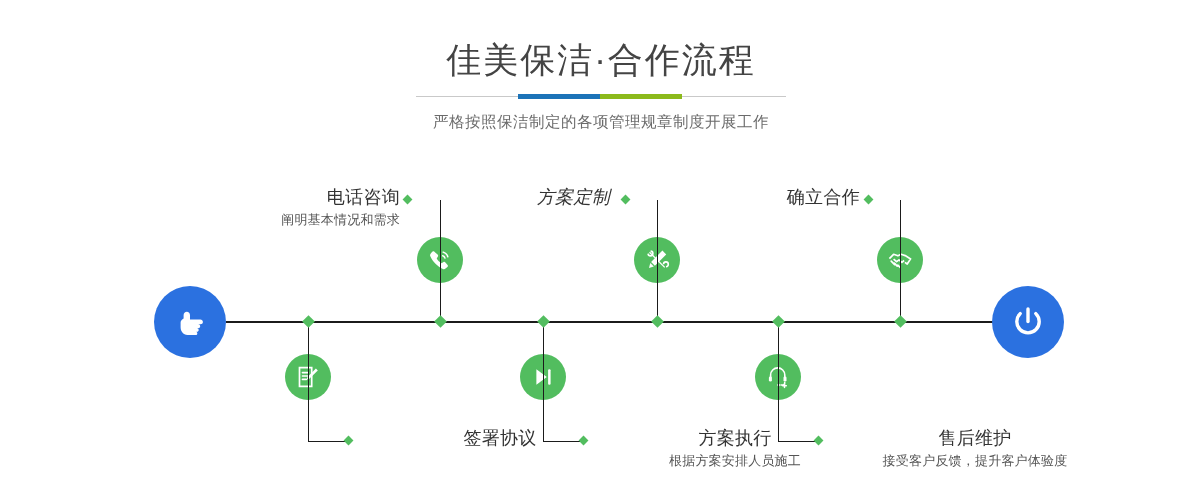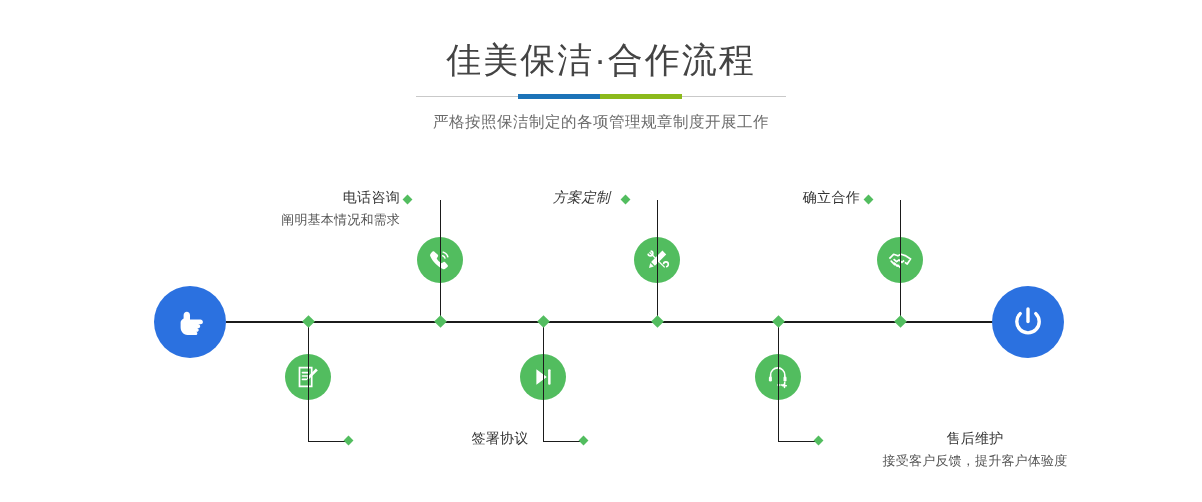--- a/index.html
+++ b/index.html
@@ -133,21 +133,21 @@
   .diamond.small {
     width: 7px;
     height: 7px;
   }
 
   .label {
     position: absolute;
     white-space: nowrap;
   }
   .label .t {
-    font-size: 14px;
+    font-size: 18px;
     line-height: 23px;
     color: #333333;
     letter-spacing: 0.3px;
   }
   .label .d {
     font-size: 13px;
     line-height: 21px;
     color: #555555;
     letter-spacing: 0.2px;
   }
@@ -247,20 +247,24 @@
       <svg width="26" height="26" viewBox="0 0 26 26">
         <path fill="#ffffff" d="M6.4 5.2l10.4 7.8-10.4 7.8z"></path>
         <rect fill="#ffffff" x="18.1" y="5.2" width="2.5" height="15.6" rx="1.1"></rect>
       </svg>
     </span>
   </div>
   <div class="stem" style="left:543px; top:321px; height:120px;"></div>
   <div class="diamond" style="left:539px; top:317px;"></div>
   <div class="elbow-h" style="left:543px; top:441px; width:40px;"></div>
   <div class="diamond small" style="left:580px; top:437px;"></div>
+  <div class="label bottom" style="left:590px; top:427px; width:290px;">
+    <div class="t">方案执行</div>
+    <div class="d">根据方案安排人员施工</div>
+  </div>
 
   <div class="node" style="left:877px; top:237px;">
     <span>
       <svg width="28" height="28" viewBox="0 0 28 28">
         <path fill="none" stroke="#ffffff" stroke-width="1.7" stroke-linejoin="round" d="M3.4 12.6l4.2-4.3 4.3 1.5 3.2-1.5 4.1 1.3 5.4 3.3-3.4 5.1-2.3-1.6"></path>
         <path fill="none" stroke="#ffffff" stroke-width="1.7" stroke-linejoin="round" d="M7.6 13.1l3 2.6 2.4-1.9 2.9 2.5 2.2-1.8"></path>
         <path fill="none" stroke="#ffffff" stroke-width="1.7" stroke-linecap="round" d="M5.2 15.1l3.4 3.6M8.4 17.2l2.8 2.9M11.8 19.1l2.3 2.3"></path>
       </svg>
     </span>
   </div>

